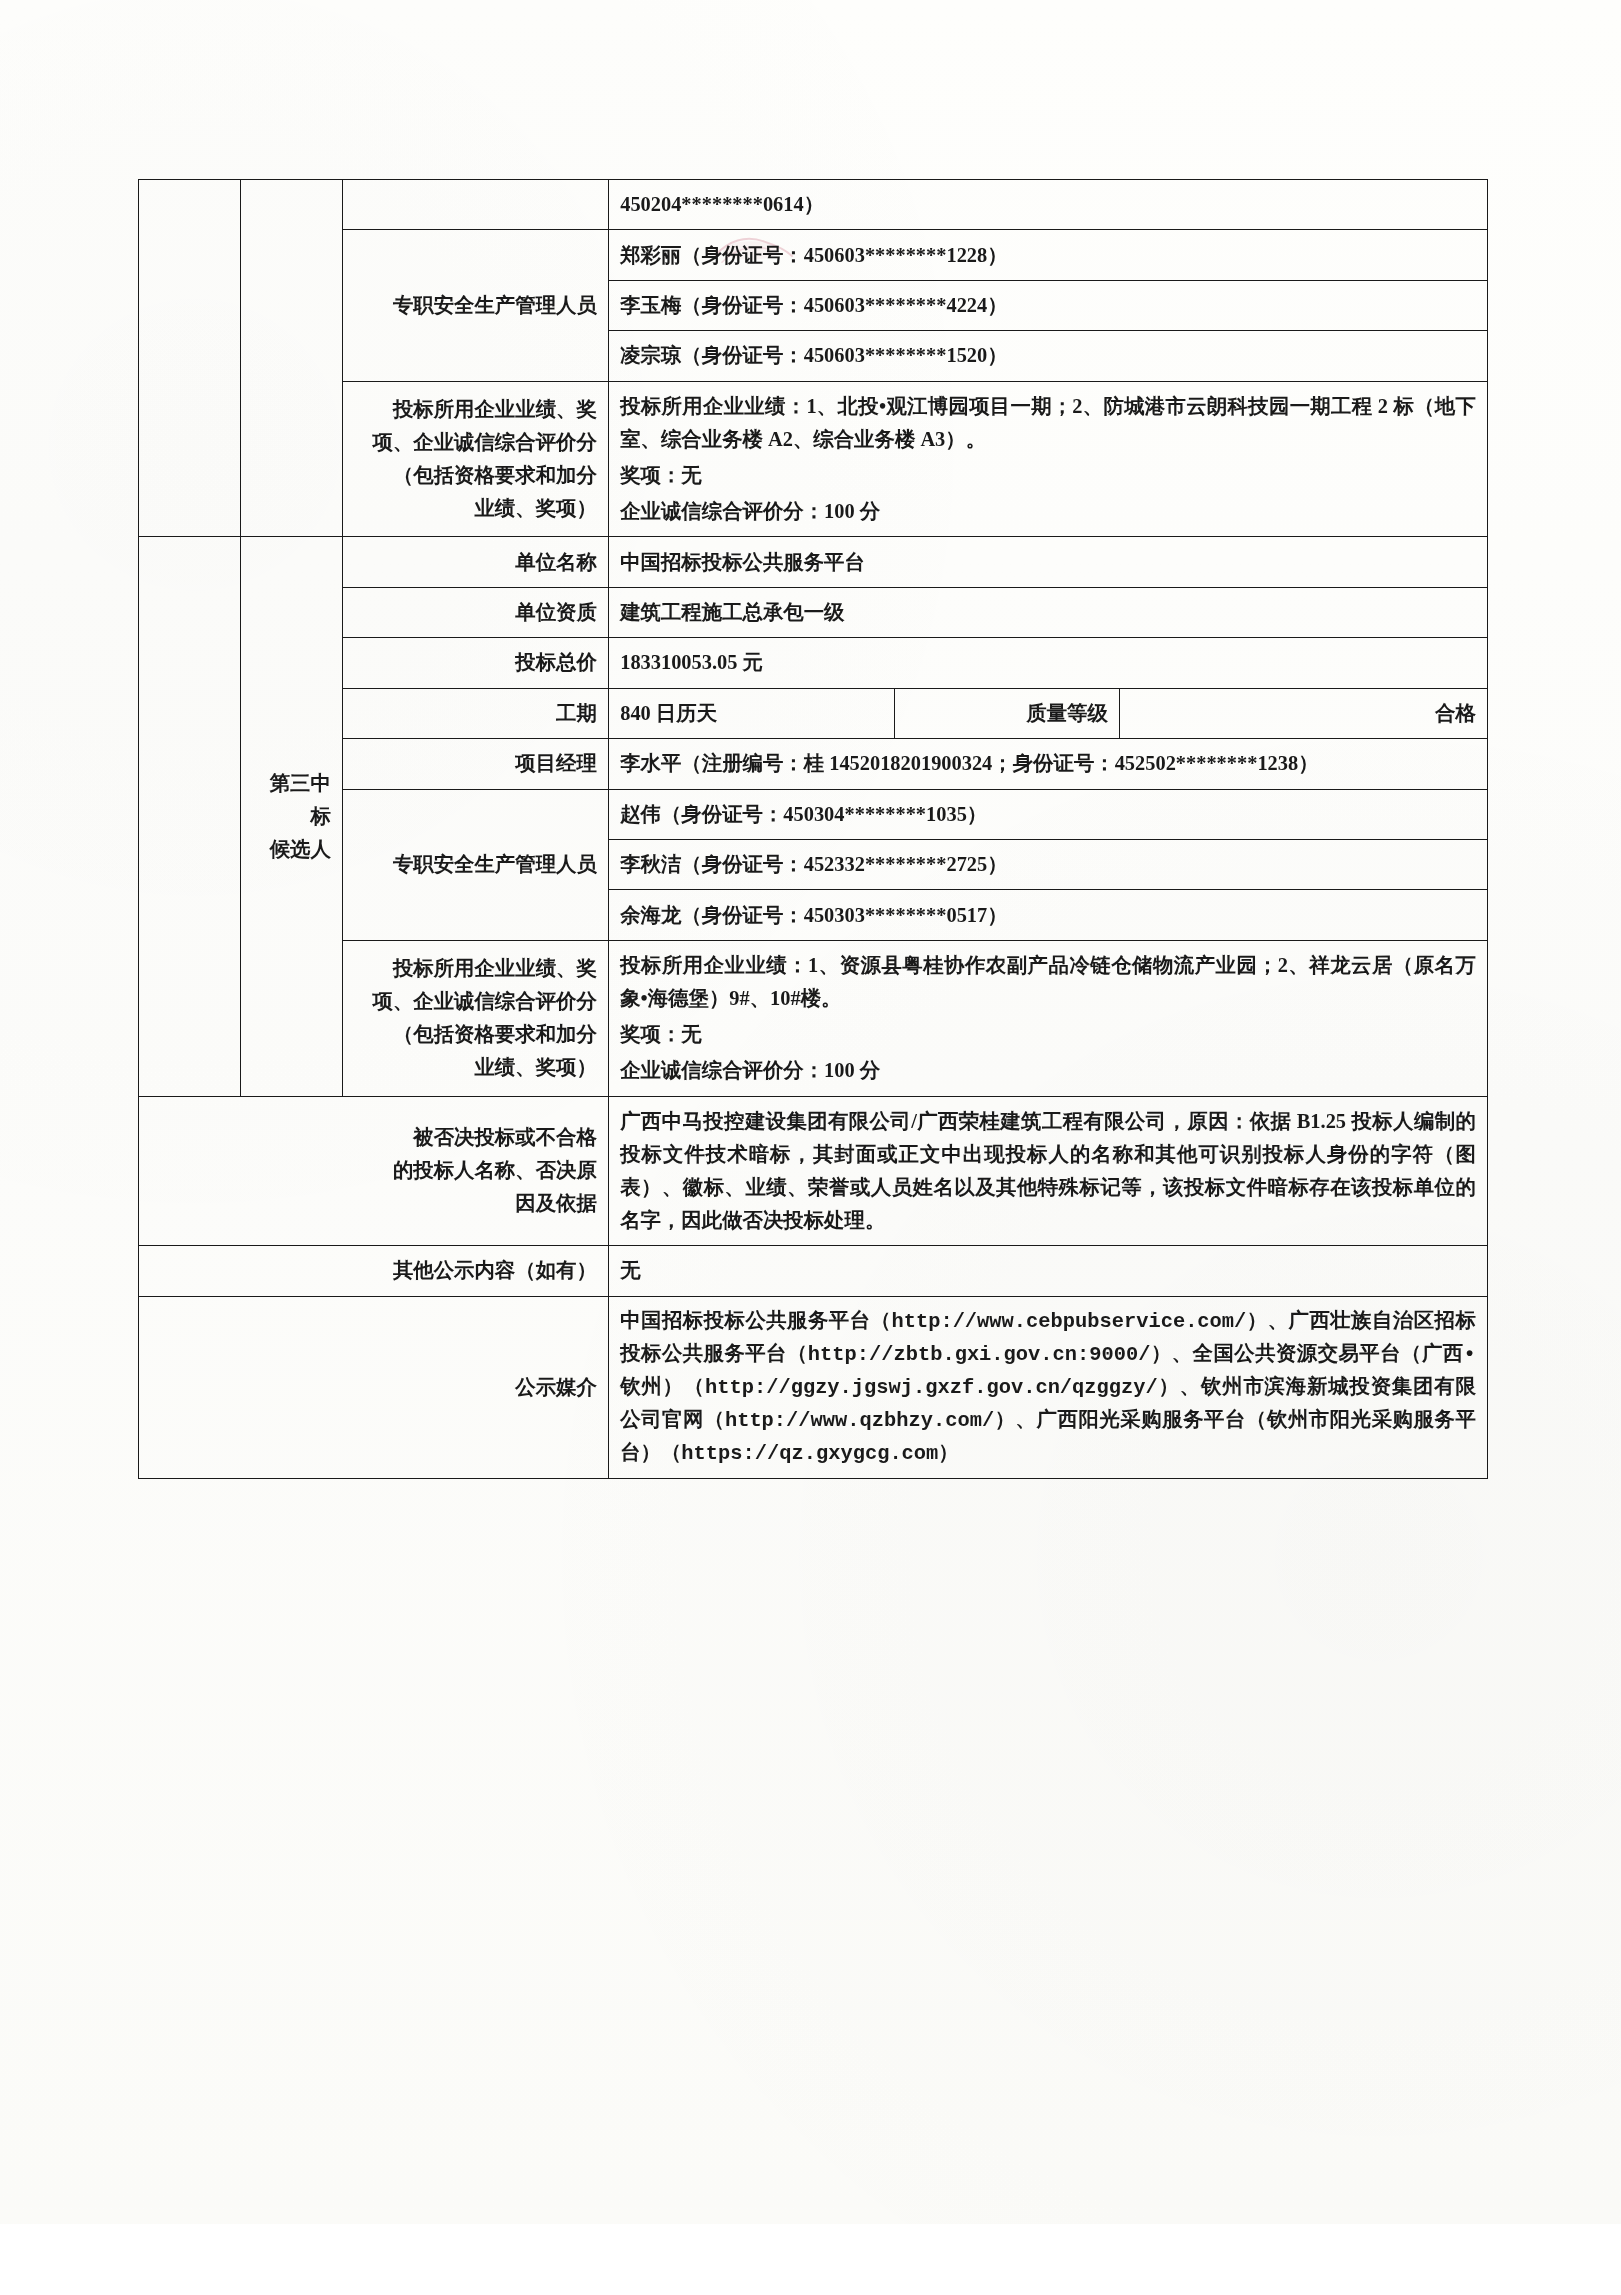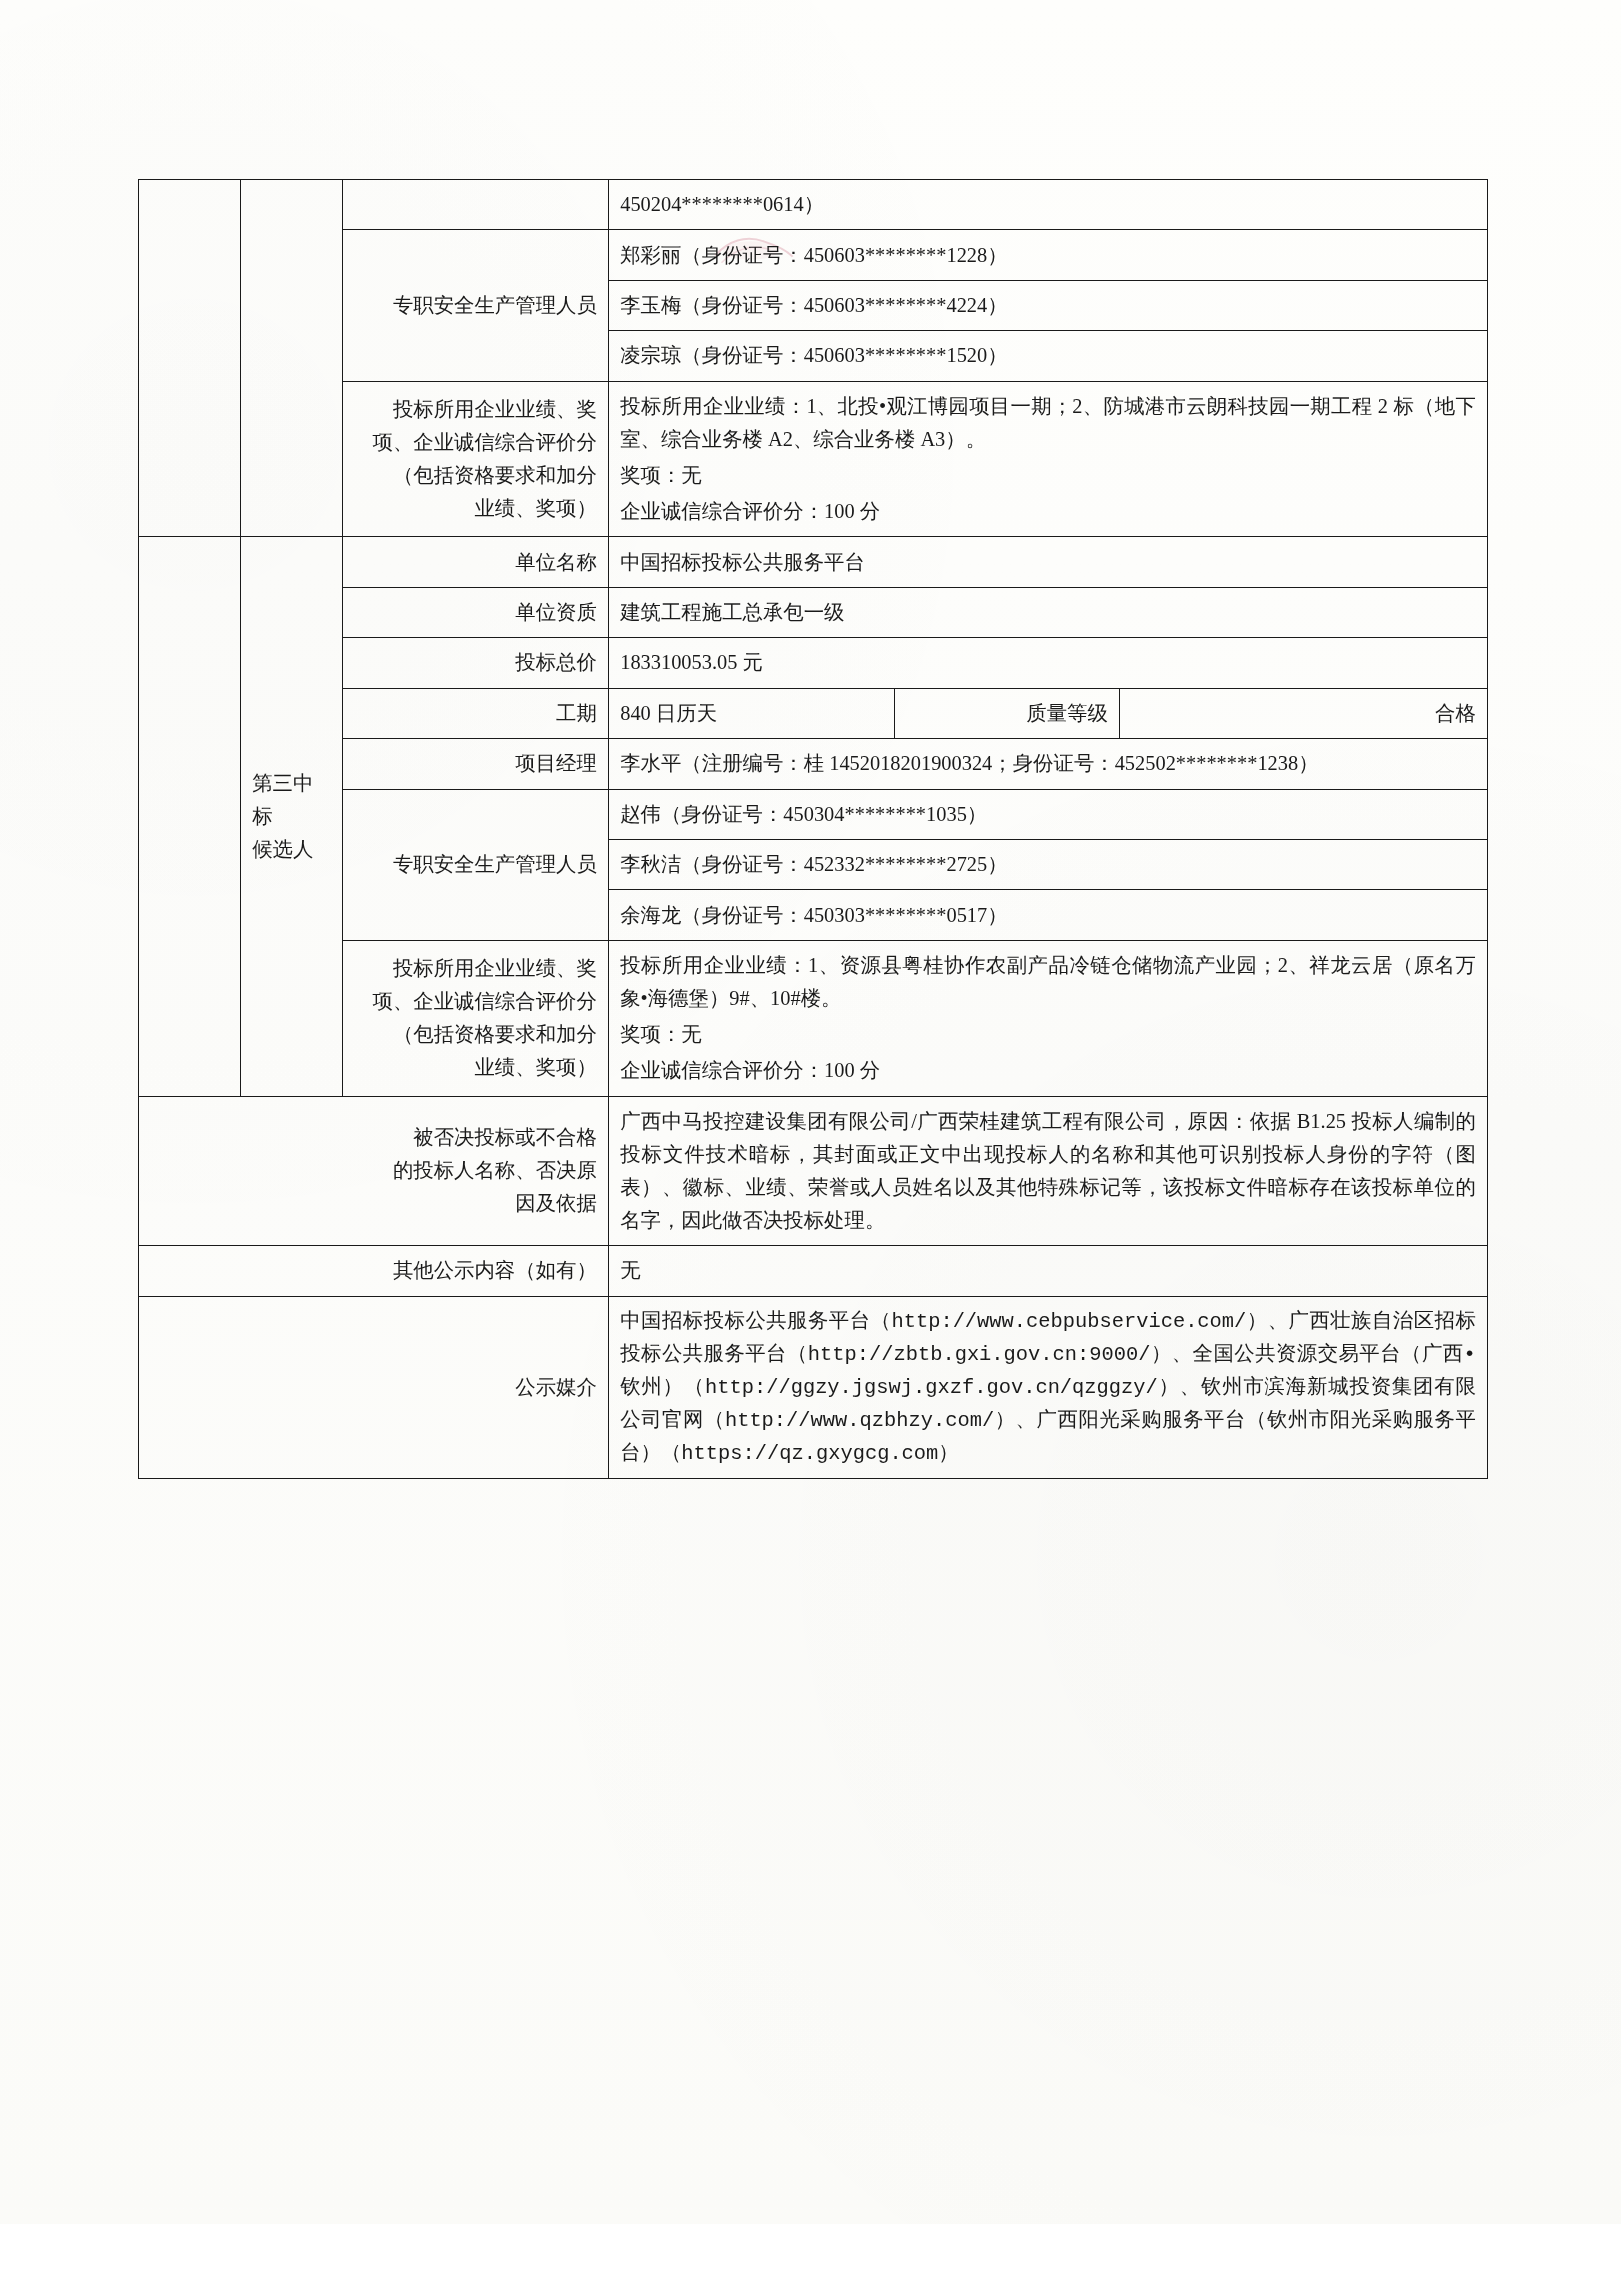--- a/index.html
+++ b/index.html
@@ -10,20 +10,21 @@
   body {
     font-family: "Liberation Serif", "DejaVu Serif", serif;
     color: #1a1a1a;
   }
   .page {
     position: relative;
     width: 1622px;
     height: 2224px;
     background: #4d7c0f;
     box-sizing: border-box;
+    font-weight: bold;
   }
   .paper-noise {
     position: absolute;
     inset: 0;
     background:
       radial-gradient(circle at 12% 20%, rgba(0,0,0,0.012) 0, rgba(0,0,0,0) 40%),
       radial-gradient(circle at 85% 70%, rgba(0,0,0,0.015) 0, rgba(0,0,0,0) 45%),
       linear-gradient(180deg, #fefefc 0%, #fcfcfa 50%, #fbfbf8 100%);
     pointer-events: none;
   }
@@ -62,21 +63,21 @@
     font-size: 18px;
     margin-top: 23px;
   }
   .cell-block p {
     margin: 0 0 3.1px 0;
   }
   .cell-block p:last-child {
     margin-bottom: 0;
   }
   .vert-center-label {
-    text-align: left;
+    text-align: right;
     line-height: 1.9;
   }
   .stamp {
     position: absolute;
     left: 710px;
     top: 220px;
     width: 87px;
     height: 61px;
     pointer-events: none;
     opacity: 0.45;

